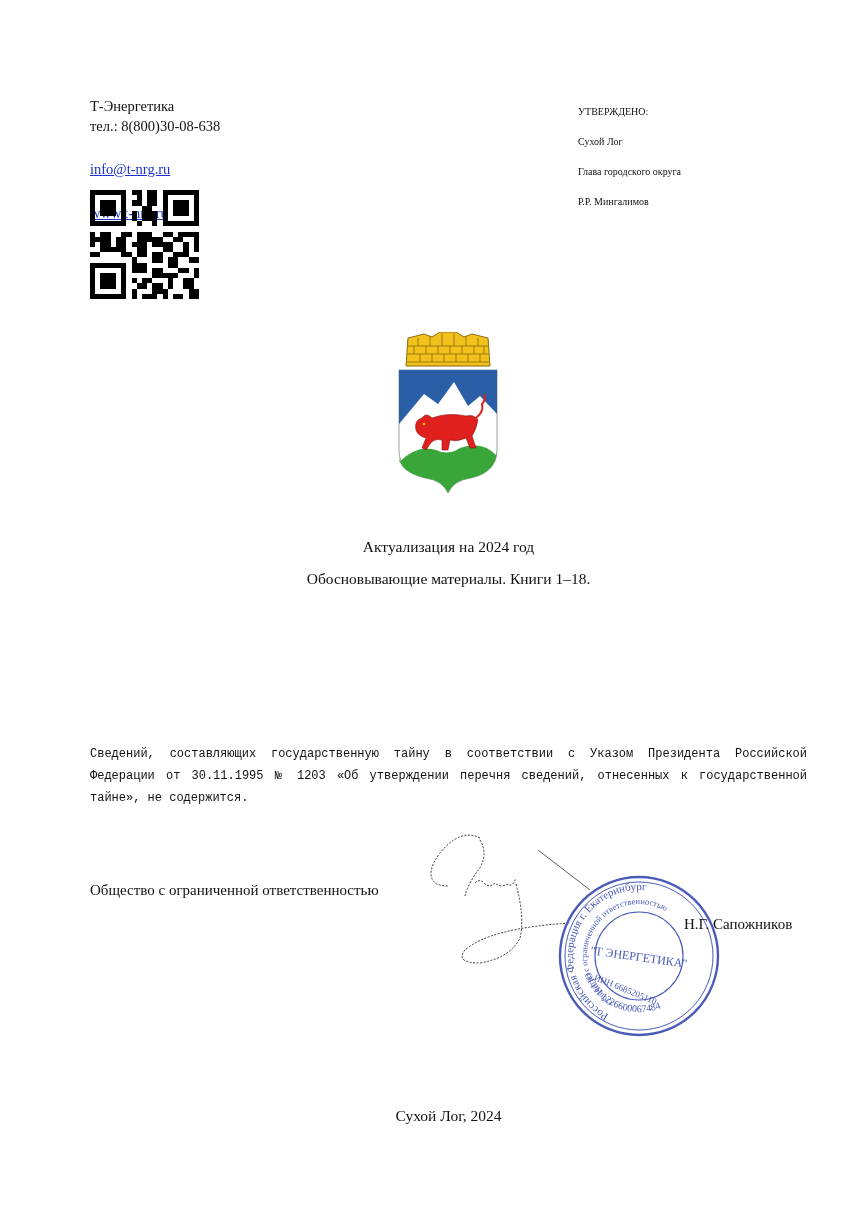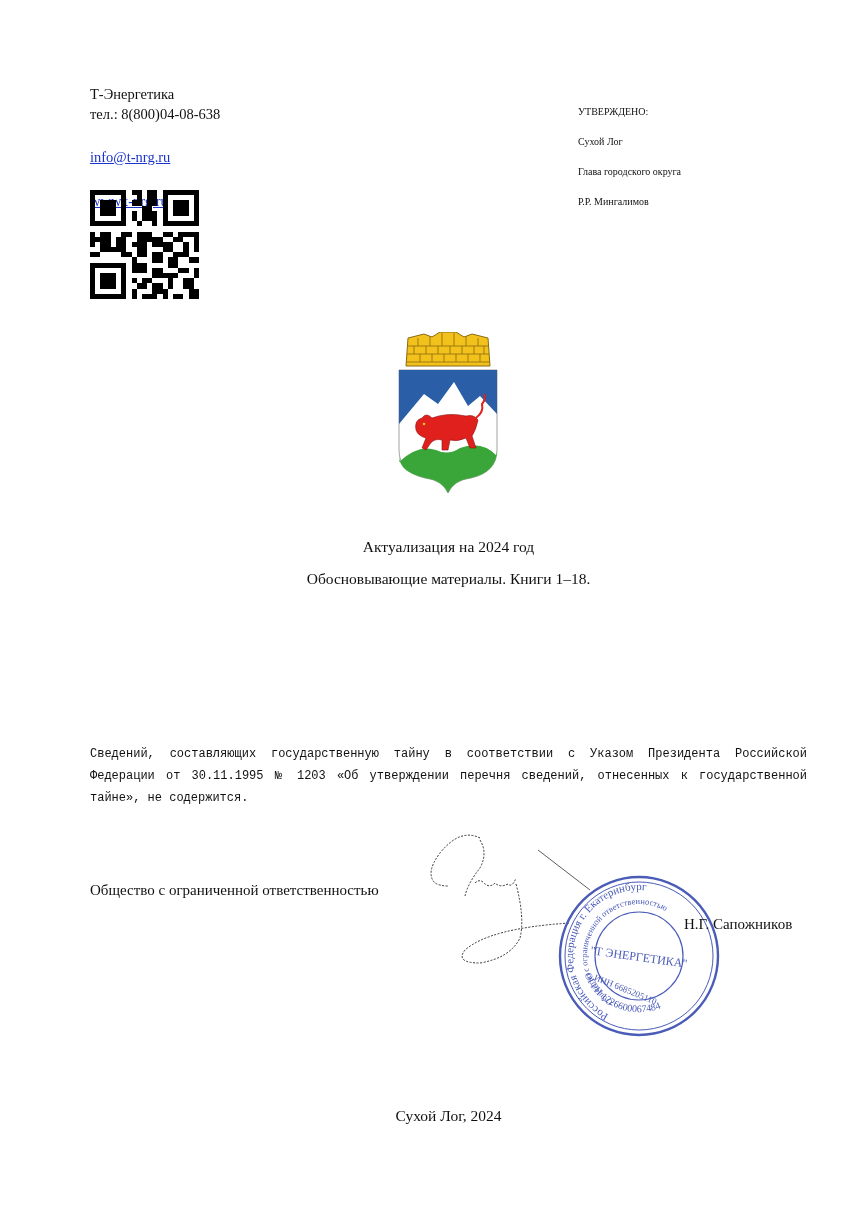--- a/index.html
+++ b/index.html
@@ -1,40 +1,40 @@
 <!DOCTYPE html>
 <html><head>
 <meta charset="utf-8">
 <style>
   html, body { margin: 0; padding: 0; background: #ffffff; }
   body { width: 857px; height: 1212px; position: relative; overflow: hidden;
          font-family: "Liberation Serif", "DejaVu Serif", serif; color: #111; }
   .abs { position: absolute; }
   .t { font-size: 15px; line-height: 19px; white-space: nowrap; }
-  .contact { left: 90px; top: 85px; font-size: 14.5px; line-height: 19.5px; }
+  .contact { left: 90px; top: 97px; font-size: 14.5px; line-height: 19.5px; }
   .contact a { color: #1a33c8; text-decoration: underline; display: block; margin-top: 24px; }
   .contact div { display: block; }
   .qr { left: 90px; top: 190px; width: 109px; height: 109px; }
   .approve { left: 578px; top: 101px; font-size: 10px; }
   .approve div { height: 30px; line-height: 22px; white-space: nowrap; }
   .emblem { left: 396px; top: 332px; width: 104px; height: 162px; }
   .center { left: 0; width: 897px; text-align: center; font-size: 15.5px; }
   .para { left: 90px; width: 717px; top: 743px; font-size: 12px; line-height: 22px; text-align: justify; font-family: Liberation Mono, monospace; }
   .org { left: 90px; top: 879px; font-size: 15px; line-height: 22px; }
   .signer { left: 684px; top: 901px; font-size: 15px; line-height: 22px; white-space: nowrap; margin-top: 12px; }
   .city { left: 0; width: 897px; top: 1106px; text-align: center; font-size: 15.5px; }
   .sig { left: 420px; top: 828px; width: 300px; height: 160px; }
   .stamp { left: 556px; top: 873px; width: 166px; height: 166px; }
 </style>
 </head>
 <body>
 
 <div class="abs contact">
   <div>Т-Энергетика</div>
-  <div>тел.: 8(800)04-08-638</div>
+  <div>тел.: 8(800)30-08-638</div>
   <a>info@t-nrg.ru</a>
   <a>www.t-nrg.ru</a>
 </div>
 
 <svg class="abs qr" viewBox="0 0 21 21" shape-rendering="crispEdges">
   <g fill="#000">
 
     <path d="M0 0h7v7h-7z M1 1v5h5v-5z" fill-rule="evenodd"></path>
     <rect x="2" y="2" width="3" height="3"></rect>
     <path d="M14 0h7v7h-7z M15 1v5h5v-5z" fill-rule="evenodd"></path>

